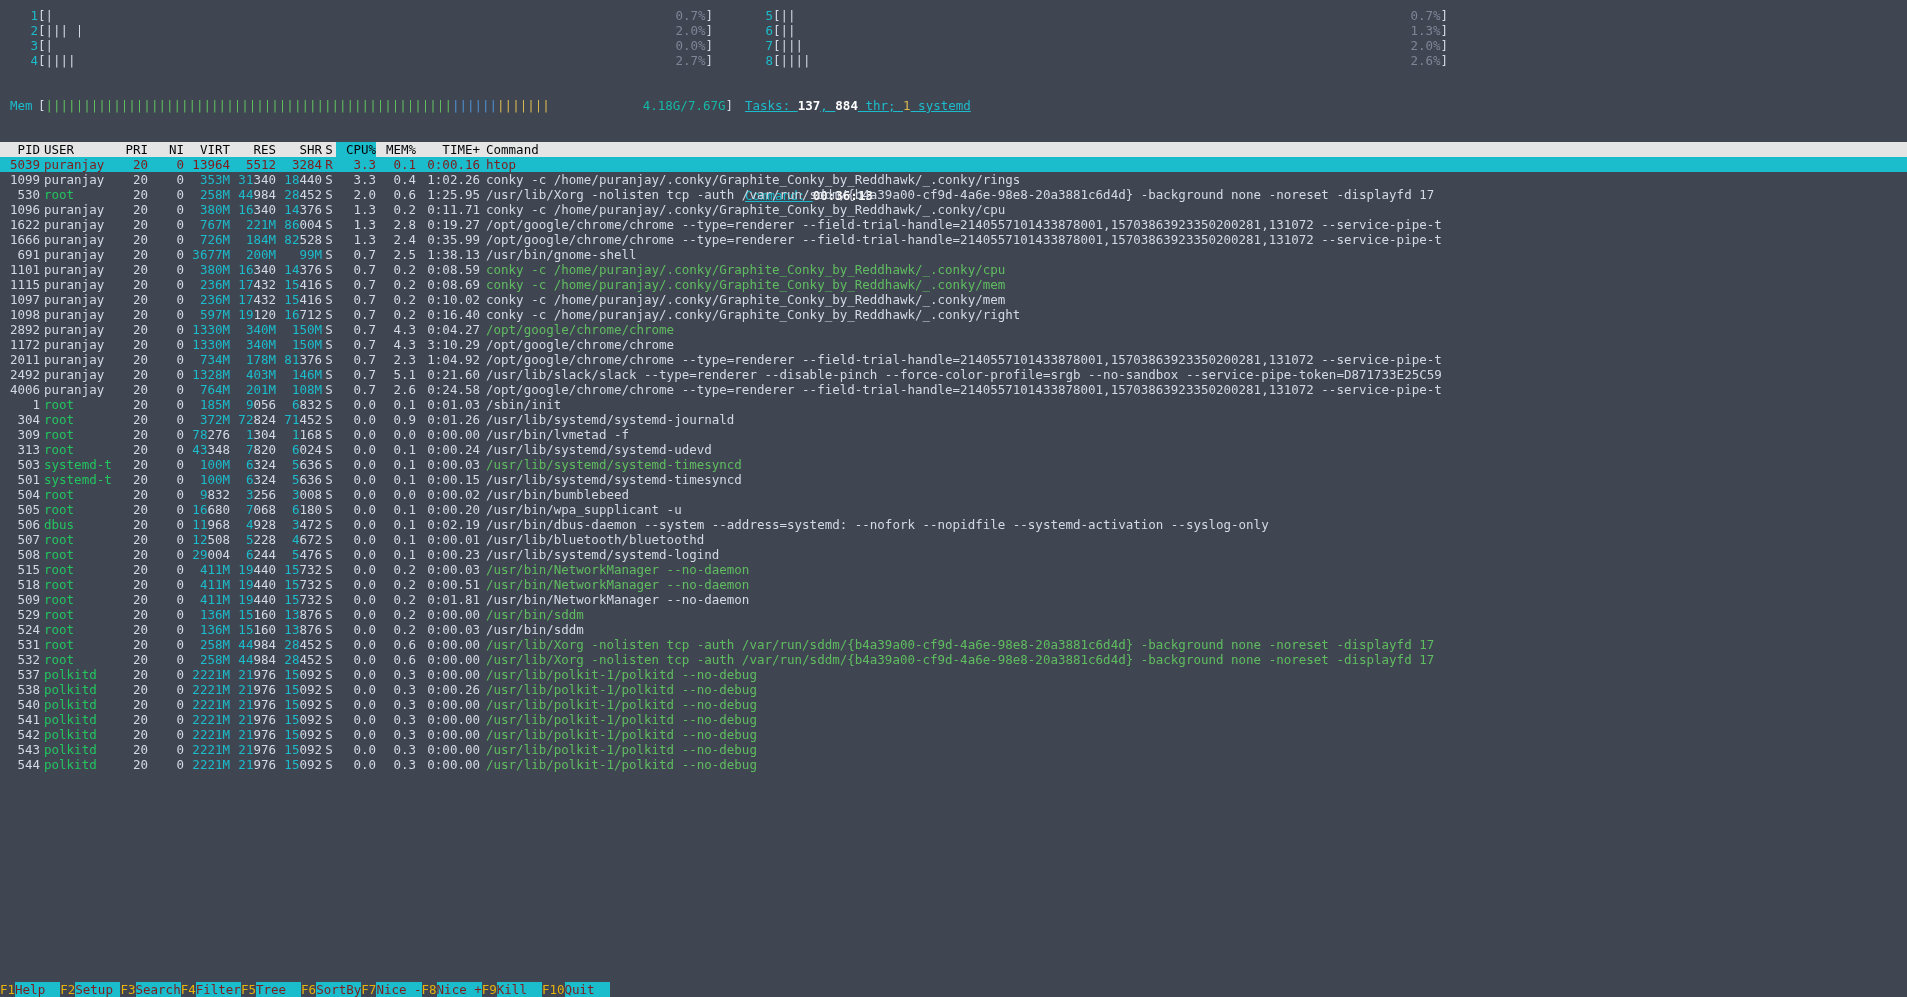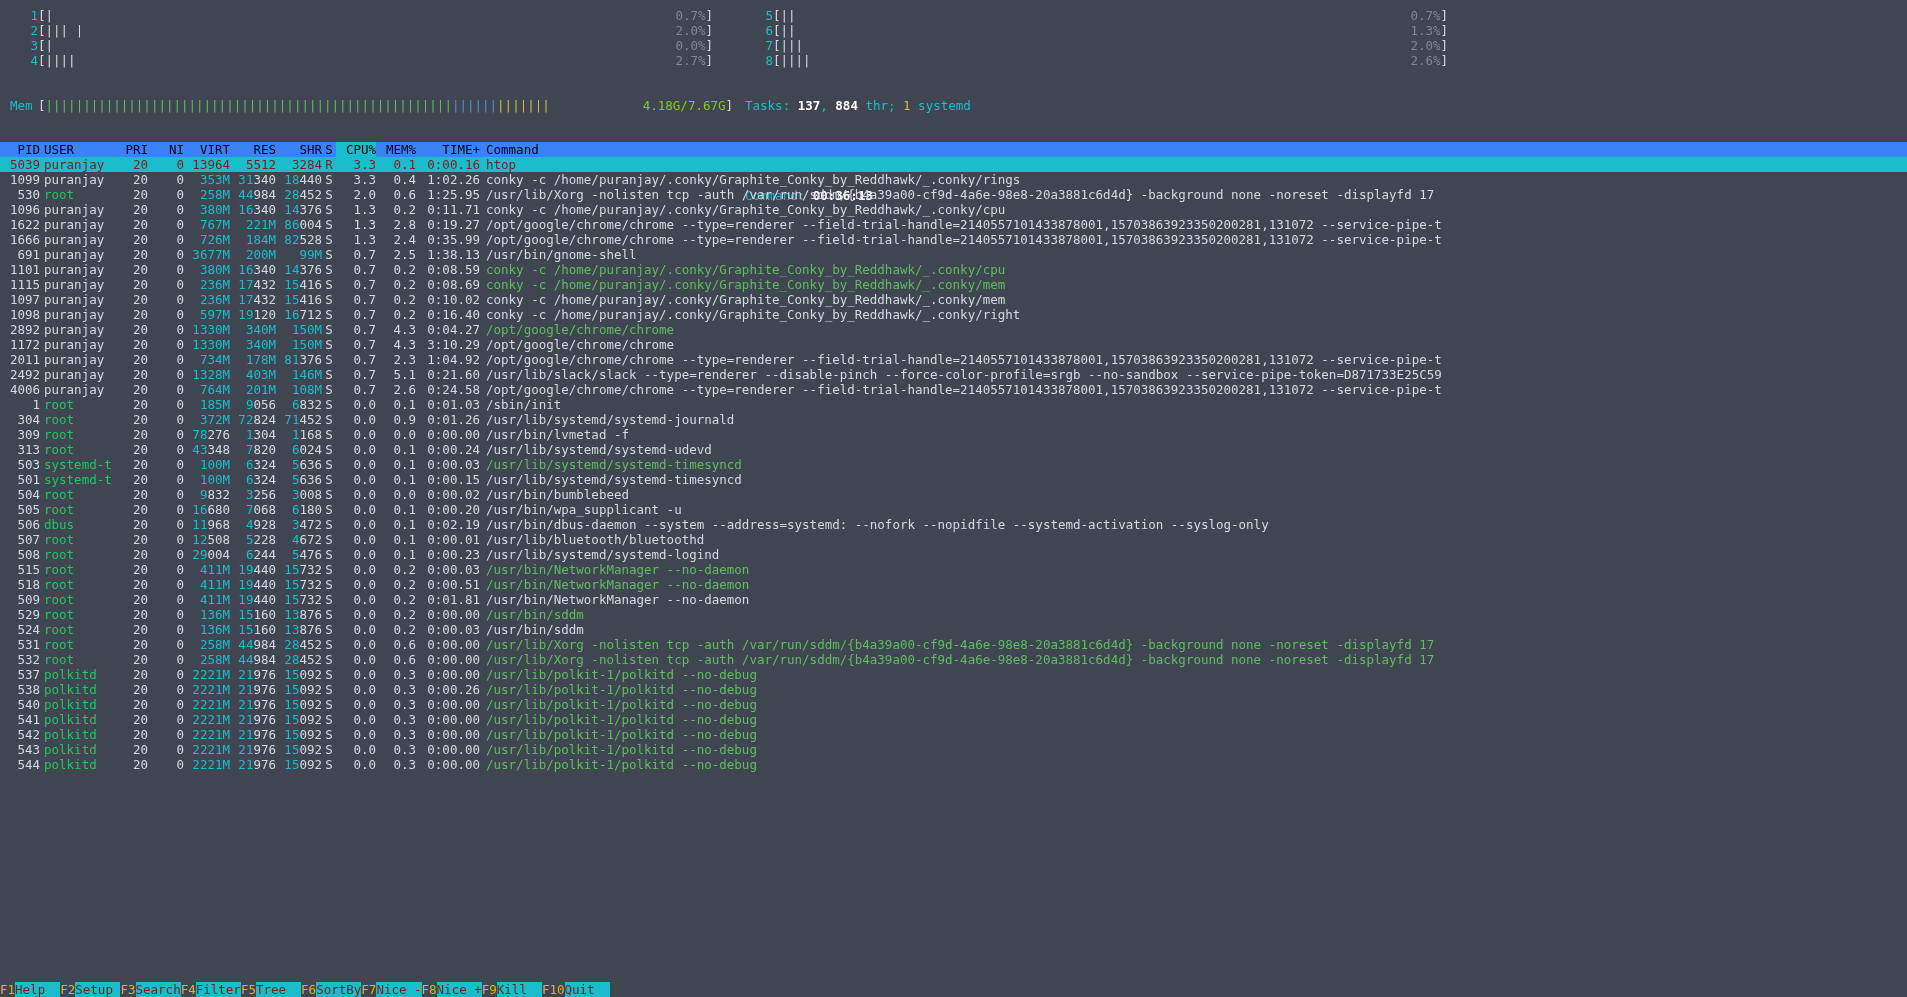--- a/index.html
+++ b/index.html
@@ -12,47 +12,47 @@
     white-space: pre;
     overflow: hidden;
     width: 1907px;
     height: 997px;
     position: relative;
   }
   .meter-row { height: 15px; }
   .meter-label { color: #1bbccb; display:inline-block; width: 28px; text-align:right; }
   .bracket { color: #d3dae3; }
   .info-block { position:absolute; left:745px; top:8px; }
-  .info-block .k { color: #1bbccb; }
+  .info-block .k { color: #1bbccb; text-decoration: underline; }
   .info-block .w { color: #ffffff; font-weight: bold; margin-top: 15px; }
   .info-block .y { color: #d7b84f; }
   .info-block .d { color: #7e8597; }
 
   
   .cpu-col { position:absolute; top:8px; }
   .cpu-col.left { left:10px; width: 720px; }
   .cpu-col.right { left:745px; width: 720px; }
   .cpu-col .meter-label { width: 28px; }
   .cpu-col .barslot { display:inline-block; width: 600px; overflow:hidden; vertical-align:top;}
   .cpu-col .pct { display:inline-block; width: 60px; text-align:right; color:#7e8597; }
 
   .memswp { position:absolute; top: 68px; left:10px; width: 720px; }
   .memswp .meter-label { color:#1bbccb; width:28px; display:inline-block; text-align:left;}
   .memswp .barslot { display:inline-block; width:580px; overflow:hidden; vertical-align:top;}
-  .memswp .pct {display:inline-block; width:100px; text-align:right; color:#84cc16;}
+  .memswp .pct {display:inline-block; width:100px; text-align:right; color:#14b8a6;}
   .memswp .g { color:#5fbd5f;}
   .memswp .b { color:#4f8fcf;}
   .memswp .y { color:#d7b84f;}
 
   
   #header-row {
     position:absolute;
     top: 142px;
     left:0; right:0;
-    background: #3b82f6;
+    background: #e5e5e5;
     color: #050709;
     height: 15px;
   }
   #header-row .sortcol { background:#1bbccb; }
 
   #procs {
     position:absolute;
     top: 157px;
     left:0; right:0; bottom:15px;
     overflow:hidden;

